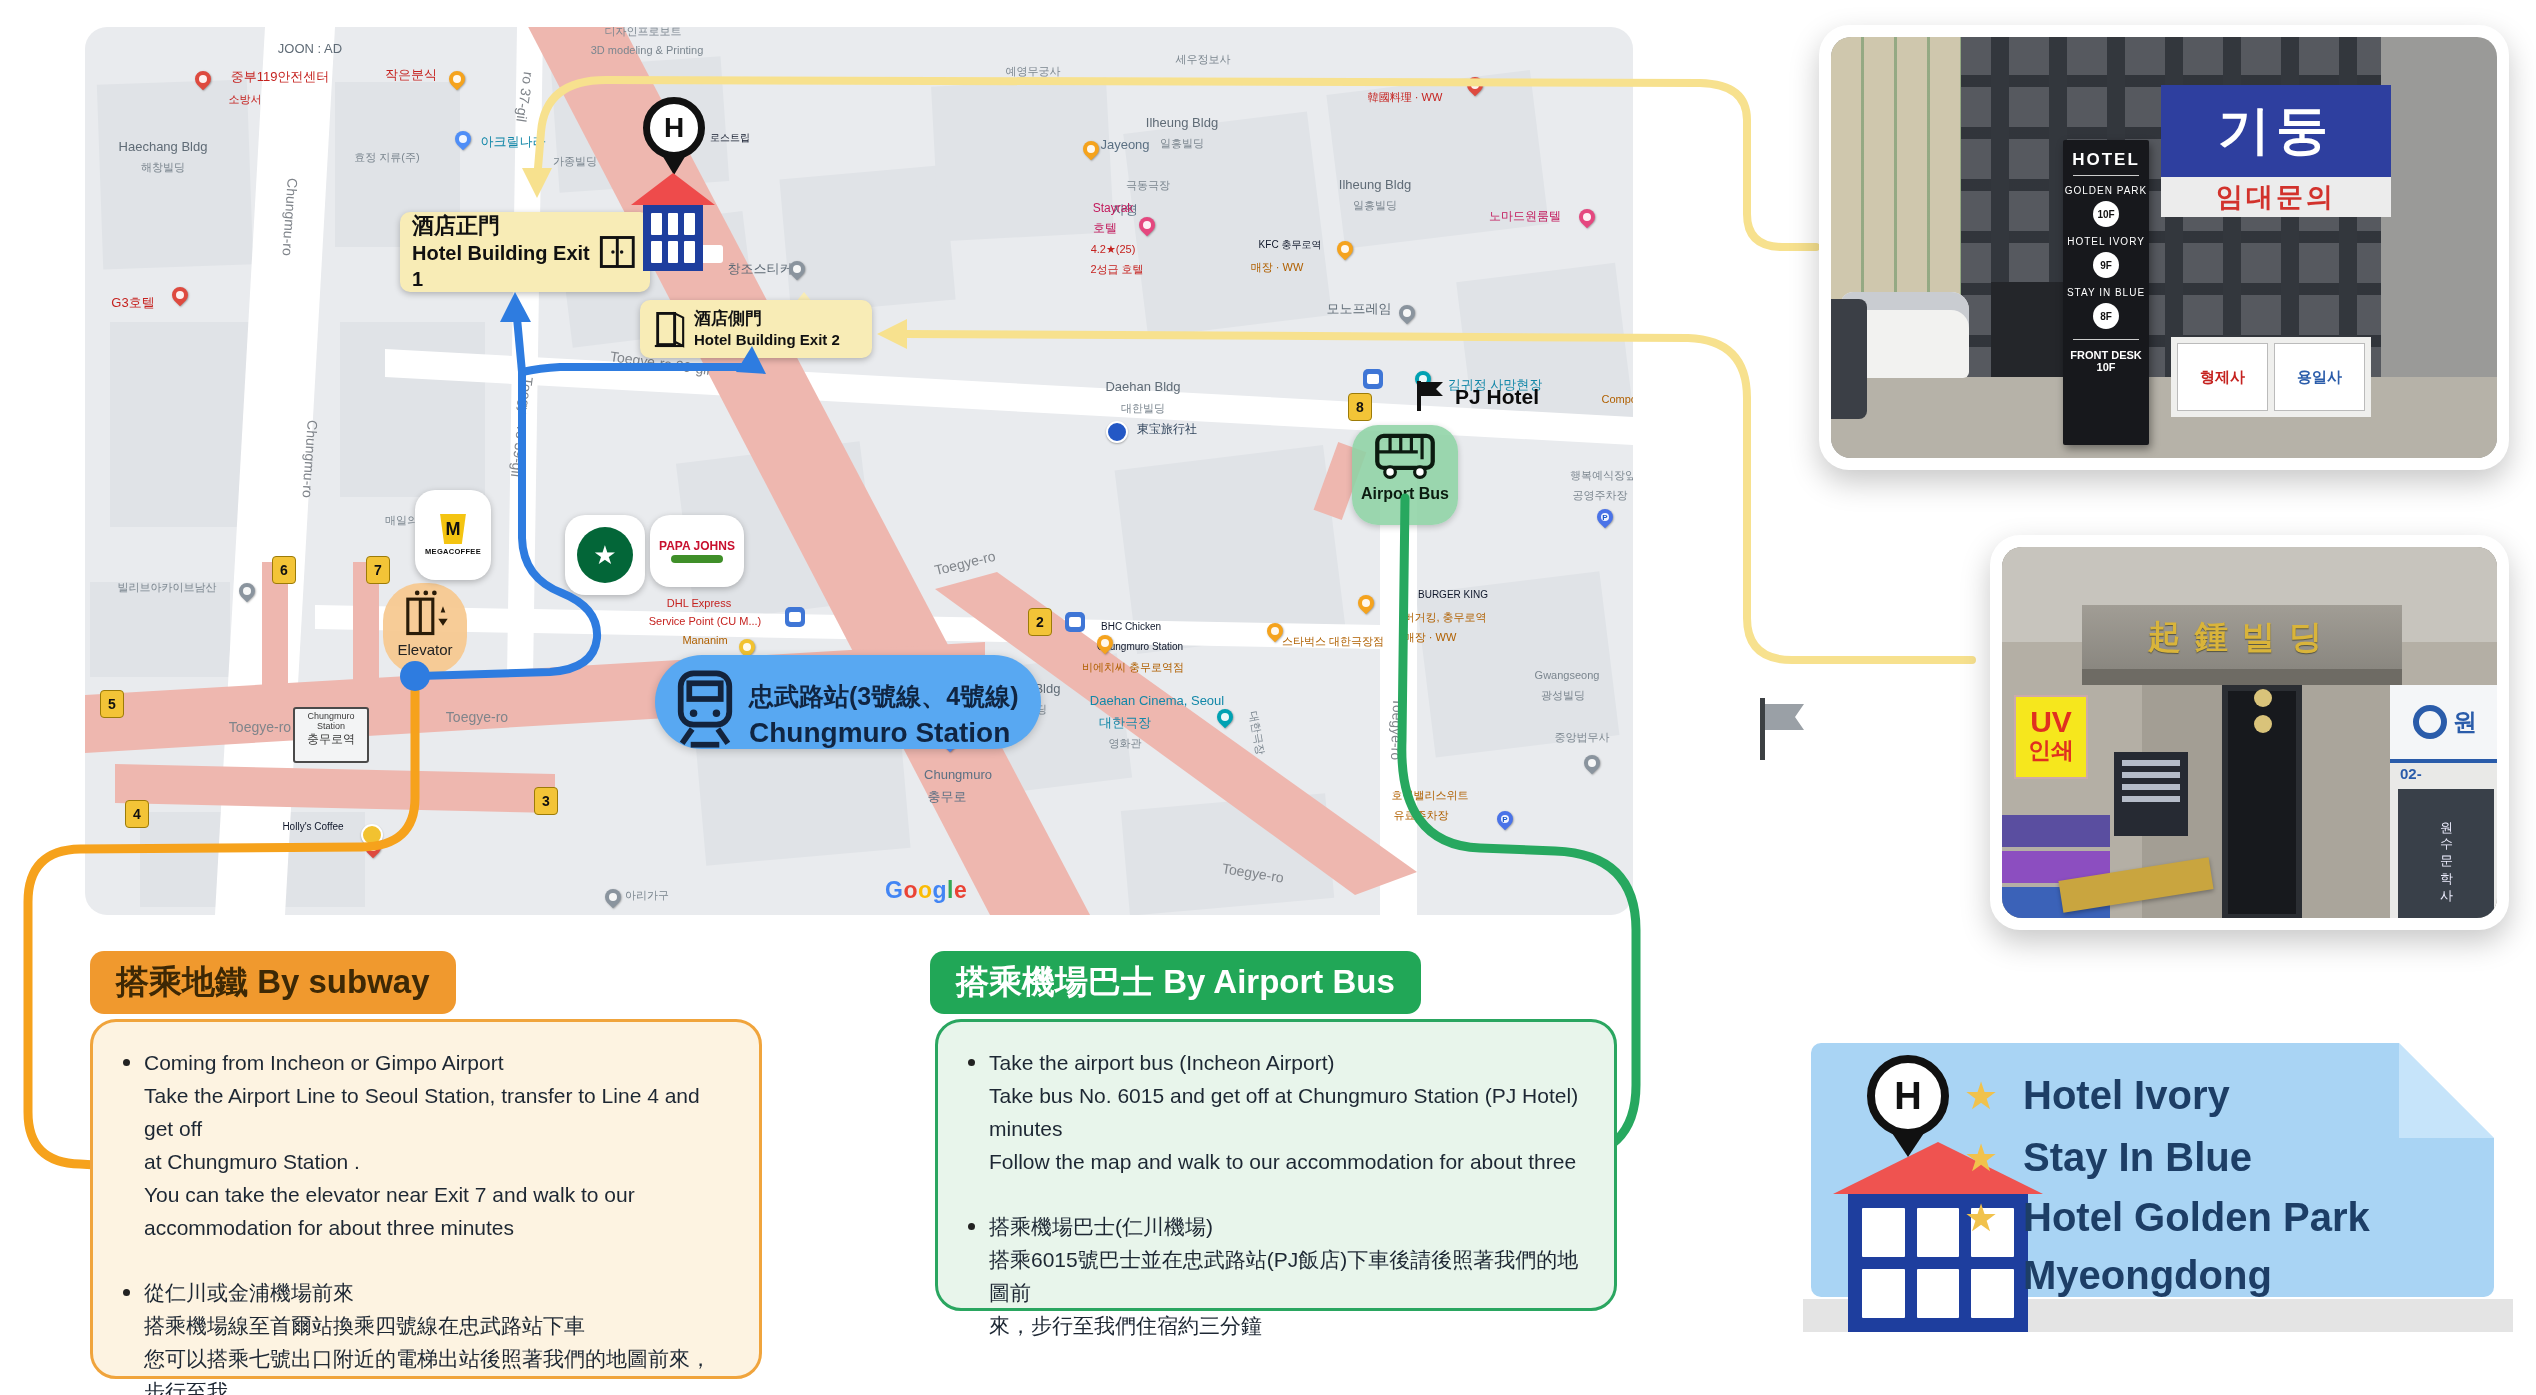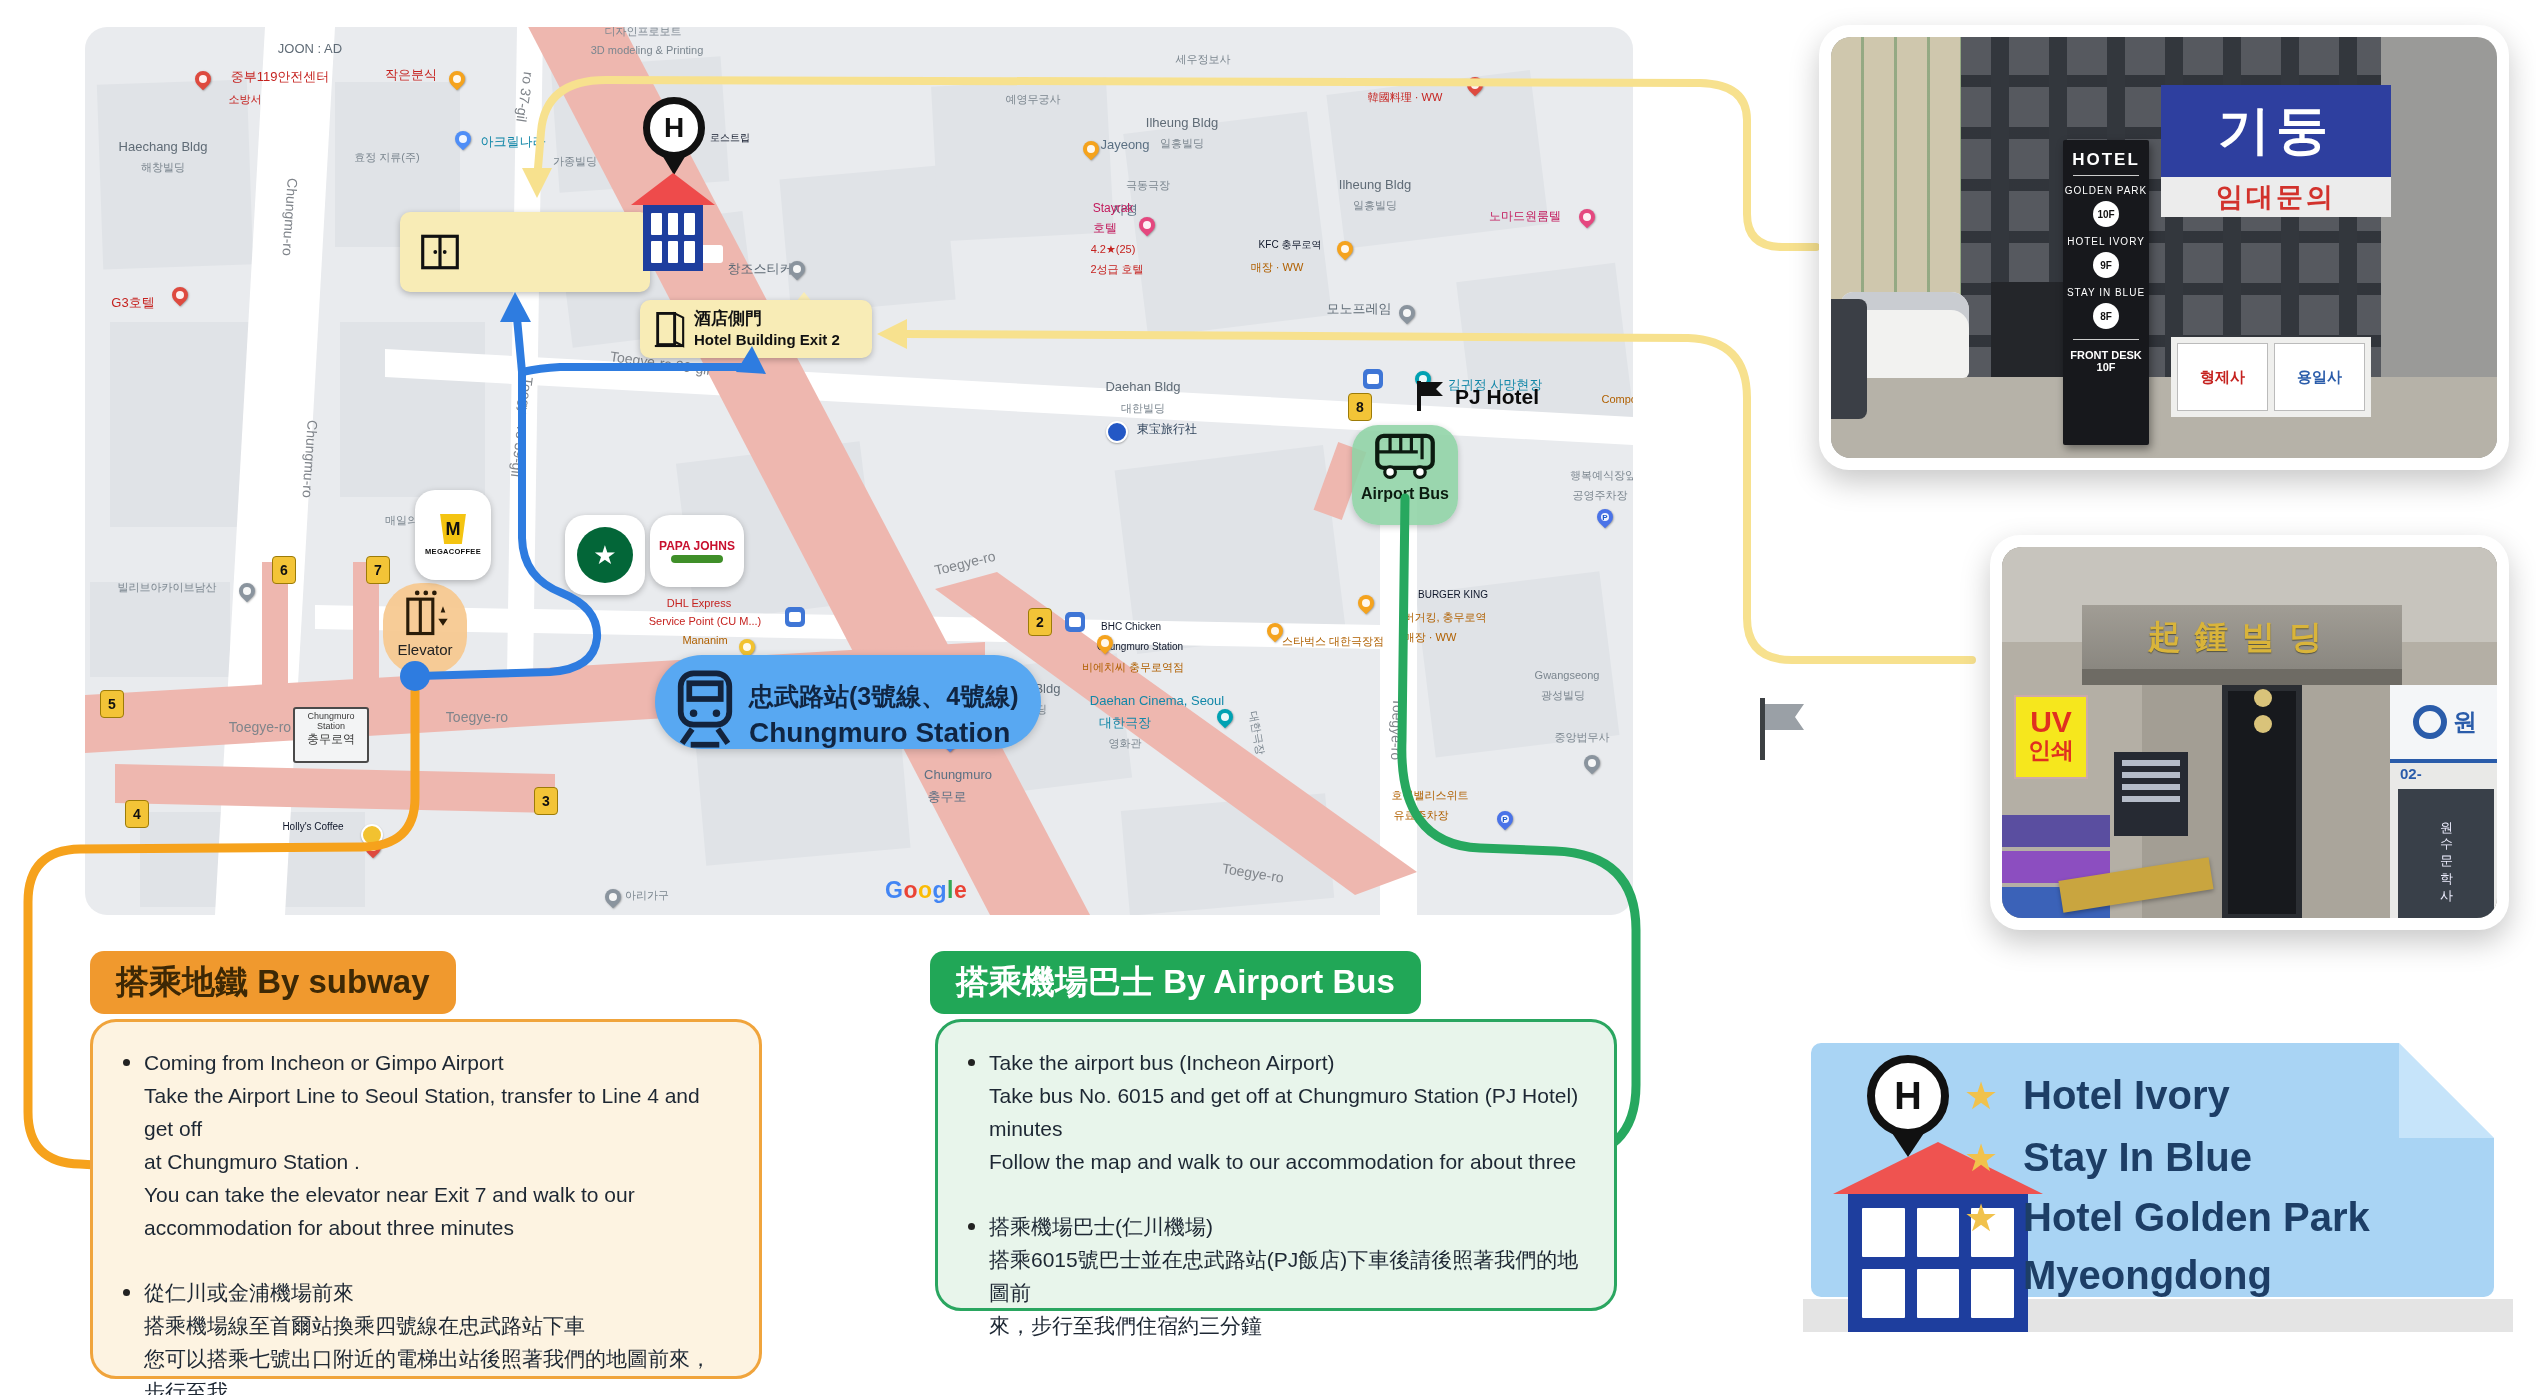--- a/index.html
+++ b/index.html
@@ -209,21 +209,21 @@
       <div class="lb teal" style="left: 428px; top: 115px; transform: translate(-50%, -50%) rotate(0deg);">아크릴나라</div>
       <div class="lb orange" style="left: 645px; top: 111px; transform: translate(-50%, -50%) rotate(0deg);">로스트립</div>
       <div class="lb graysm" style="left: 558px; top: 4px; transform: translate(-50%, -50%) rotate(0deg);">디자인프로보트</div>
       <div class="lb graysm" style="left: 562px; top: 23px; transform: translate(-50%, -50%) rotate(0deg);">3D modeling &amp; Printing</div>
       <div class="lb graysm" style="left: 302px; top: 130px; transform: translate(-50%, -50%) rotate(0deg);">효정 지류(주)</div>
       <div class="lb graysm" style="left: 490px; top: 134px; transform: translate(-50%, -50%) rotate(0deg);">가종빌딩</div>
       <div class="lb gray" style="left: 675px; top: 242px; transform: translate(-50%, -50%) rotate(0deg);">창조스티커</div>
       <div class="lb bluegray" style="left: 1040px; top: 118px; transform: translate(-50%, -50%) rotate(0deg);">Jayeong</div>
       <div class="lb bluegray" style="left: 1040px; top: 138px; transform: translate(-50%, -50%) rotate(0deg); margin-top: 45px;">자영</div>
       <div class="lb graysm" style="left: 1118px; top: 32px; transform: translate(-50%, -50%) rotate(0deg);">세우정보사</div>
-      <div class="lb graysm" style="left: 948px; top: 44px; transform: translate(-50%, -50%) rotate(0deg); margin-top: 28px;">예영무궁사</div>
+      <div class="lb graysm" style="left: 948px; top: 44px; transform: translate(-50%, -50%) rotate(0deg);">예영무궁사</div>
       <div class="lb gray" style="left: 1097px; top: 96px; transform: translate(-50%, -50%) rotate(0deg);">Ilheung Bldg</div>
       <div class="lb graysm" style="left: 1097px; top: 116px; transform: translate(-50%, -50%) rotate(0deg);">일흥빌딩</div>
       <div class="lb gray" style="left: 1290px; top: 158px; transform: translate(-50%, -50%) rotate(0deg);">Ilheung Bldg</div>
       <div class="lb graysm" style="left: 1290px; top: 178px; transform: translate(-50%, -50%) rotate(0deg);">일흥빌딩</div>
       <div class="lb graysm" style="left: 1063px; top: 158px; transform: translate(-50%, -50%) rotate(0deg);">극동극장</div>
       <div class="lb pink" style="left: 1028px; top: 182px; transform: translate(-50%, -50%) rotate(0deg);">Stayrak</div>
       <div class="lb pink" style="left: 1020px; top: 202px; transform: translate(-50%, -50%) rotate(0deg);">호텔</div>
       <div class="lb redsm" style="left: 1028px; top: 222px; transform: translate(-50%, -50%) rotate(0deg);">4.2★(25)</div>
       <div class="lb redsm" style="left: 1032px; top: 242px; transform: translate(-50%, -50%) rotate(0deg);">2성급 호텔</div>
       <div class="lb orange" style="left: 1205px; top: 218px; transform: translate(-50%, -50%) rotate(0deg);">KFC 충무로역</div>
@@ -387,20 +387,24 @@
   <div class="abs bldgicon" style="left:558px;top:178px;width:60px;height:66px;z-index:10">
     <i></i>
       <i></i>
       <i></i>
       <i></i>
       <i></i>
       <i></i>
   </div>
 
   <div class="ylabel" style="left:315px;top:185px;width:250px;height:80px">
+    <div class="tt">
+      <div class="l1">酒店正門</div>
+      <div class="l2">Hotel Building Exit 1</div>
+    </div>
     <svg width="44" height="44" viewBox="0 0 56 56" style="margin-left:6px">
       <rect x="6" y="8" width="44" height="40" fill="none" stroke="#111" stroke-width="4"></rect>
       <line x1="28" y1="8" x2="28" y2="48" stroke="#111" stroke-width="4"></line>
       <circle cx="22" cy="28" r="2.4" fill="#111"></circle>
         <circle cx="34" cy="28" r="2.4" fill="#111"></circle>
     </svg>
   </div>
   <div class="ytip" style="left:563px;top:208px;border:14px solid transparent;border-left:16px solid #f8ecb6"></div>
 
   <div class="ytip" style="left:706px;top:252px;border:13px solid transparent;border-bottom:16px solid #f8ecb6"></div>

